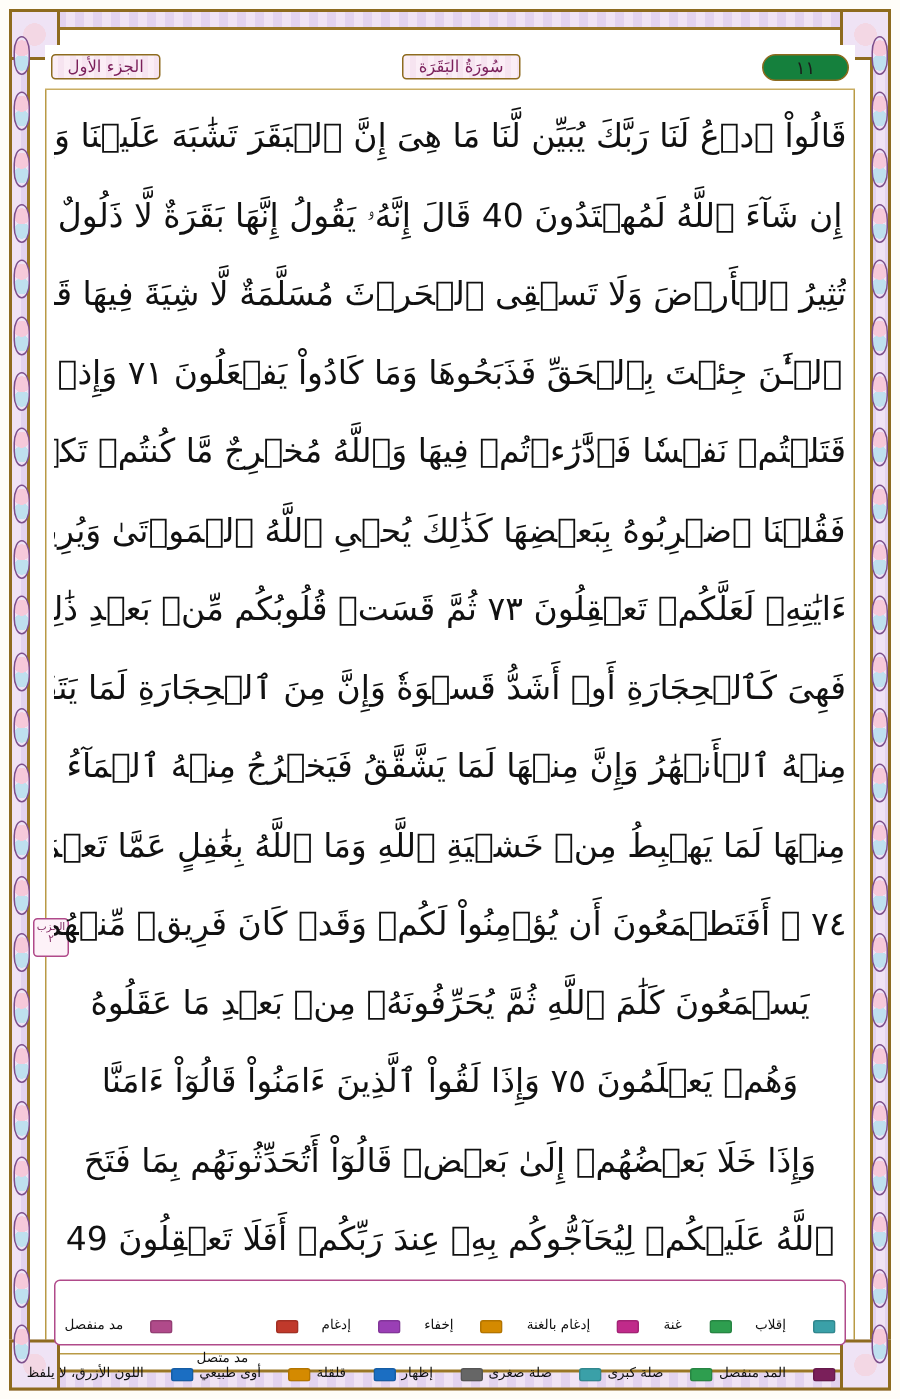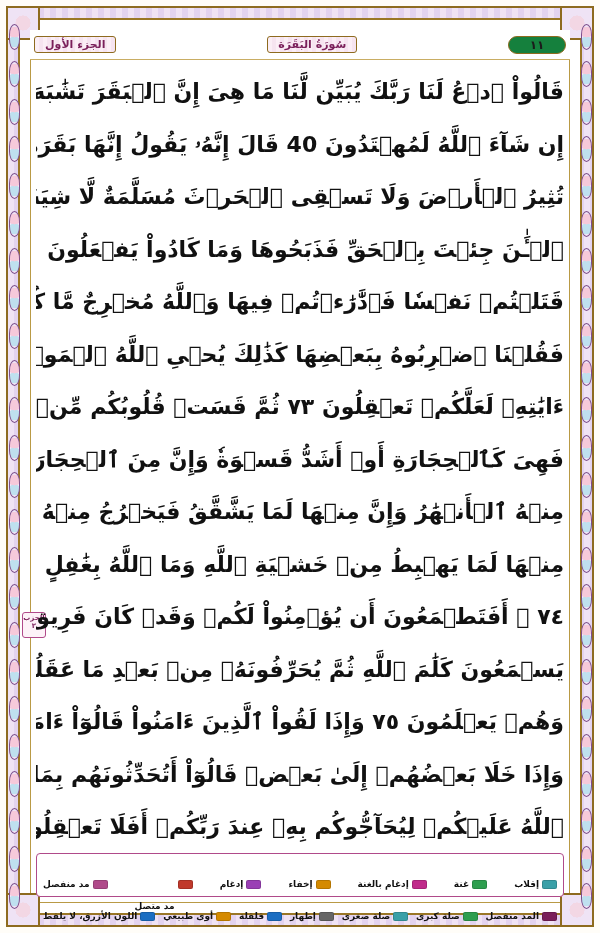--- a/index.html
+++ b/index.html
@@ -13,21 +13,20 @@
     font-family: "DejaVu Sans", sans-serif;
     overflow: hidden;
   }
 
   .page {
     position: relative;
     width: 600px;
     height: 933px;
     box-sizing: border-box;
     background: #fffdf8;
-    font-weight: bold;
   }
 
   
   .frame-outer {
     position: absolute;
     left: 6px;
     top: 6px;
     right: 6px;
     bottom: 6px;
     border: 2px solid #8e6b1f;
@@ -186,21 +185,21 @@
     display: flex;
     justify-content: space-between;
     align-items: center;
     font-size: 9px;
     white-space: nowrap;
     gap: 4px;
   }
   .legend-item {
     display: inline-flex;
     align-items: center;
-    gap: 3px;
+    gap: 18px;
     color: #111;
     font-family: "DejaVu Sans", sans-serif;
   }
   .swatch {
     display: inline-block;
     width: 13px;
     height: 7px;
     border-radius: 2px;
     border: 1px solid rgba(0,0,0,.15);
   }
@@ -311,21 +310,21 @@
     <div class="line">قَتَلۡتُمۡ نَفۡسٗا فَٱدَّٰرَٰءۡتُمۡ فِيهَا وَٱللَّهُ مُخۡرِجٌ مَّا كُنتُمۡ تَكۡتُمُونَ ٧٢</div>
     <div class="line">فَقُلۡنَا ٱضۡرِبُوهُ بِبَعۡضِهَا كَذَٰلِكَ يُحۡىِ ٱللَّهُ ٱلۡمَوۡتَىٰ وَيُرِيكُمۡ</div>
     <div class="line">ءَايَٰتِهِۦ لَعَلَّكُمۡ تَعۡقِلُونَ ٧٣ ثُمَّ قَسَتۡ قُلُوبُكُم مِّنۢ بَعۡدِ ذَٰلِكَ</div>
     <div class="line">فَهِىَ كَٱلۡحِجَارَةِ أَوۡ أَشَدُّ قَسۡوَةٗ وَإِنَّ مِنَ ٱلۡحِجَارَةِ لَمَا يَتَفَجَّرُ</div>
     <div class="line">مِنۡهُ ٱلۡأَنۡهَٰرُ وَإِنَّ مِنۡهَا لَمَا يَشَّقَّقُ فَيَخۡرُجُ مِنۡهُ ٱلۡمَآءُ وَإِنَّ</div>
     <div class="line">مِنۡهَا لَمَا يَهۡبِطُ مِنۡ خَشۡيَةِ ٱللَّهِ وَمَا ٱللَّهُ بِغَٰفِلٍ عَمَّا تَعۡمَلُونَ</div>
     <div class="line">٧٤ ۞ أَفَتَطۡمَعُونَ أَن يُؤۡمِنُواْ لَكُمۡ وَقَدۡ كَانَ فَرِيقٞ مِّنۡهُمۡ</div>
     <div class="line">يَسۡمَعُونَ كَلَٰمَ ٱللَّهِ ثُمَّ يُحَرِّفُونَهُۥ مِنۢ بَعۡدِ مَا عَقَلُوهُ</div>
     <div class="line">وَهُمۡ يَعۡلَمُونَ ٧٥ وَإِذَا لَقُواْ ٱلَّذِينَ ءَامَنُواْ قَالُوٓاْ ءَامَنَّا</div>
     <div class="line">وَإِذَا خَلَا بَعۡضُهُمۡ إِلَىٰ بَعۡضٖ قَالُوٓاْ أَتُحَدِّثُونَهُم بِمَا فَتَحَ</div>
-    <div class="line">ٱللَّهُ عَلَيۡكُمۡ لِيُحَآجُّوكُم بِهِۦ عِندَ رَبِّكُمۡ أَفَلَا تَعۡقِلُونَ ٧٦</div>
+    <div class="line">ٱللَّهُ عَلَيۡكُمۡ لِيُحَآجُّوكُم بِهِۦ عِندَ رَبِّكُمۡ أَفَلَا تَعۡقِلُونَ 49</div>
   </div>
 
   <div class="legend">
     <div class="legend-row">
       <span class="legend-item">
         <span class="swatch" style="background: rgb(58, 160, 168);"></span>
         <span style="color: rgb(17, 17, 17);">إقلاب</span>
       </span>
       <span class="legend-item">
         <span class="swatch" style="background: rgb(46, 158, 79);"></span>

